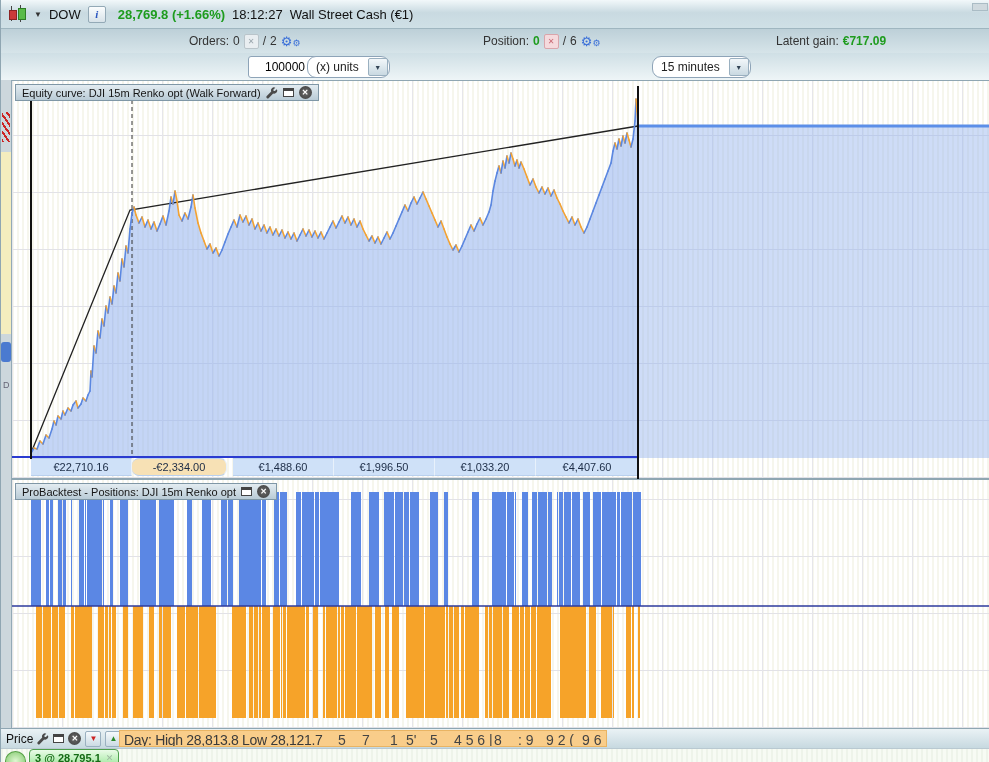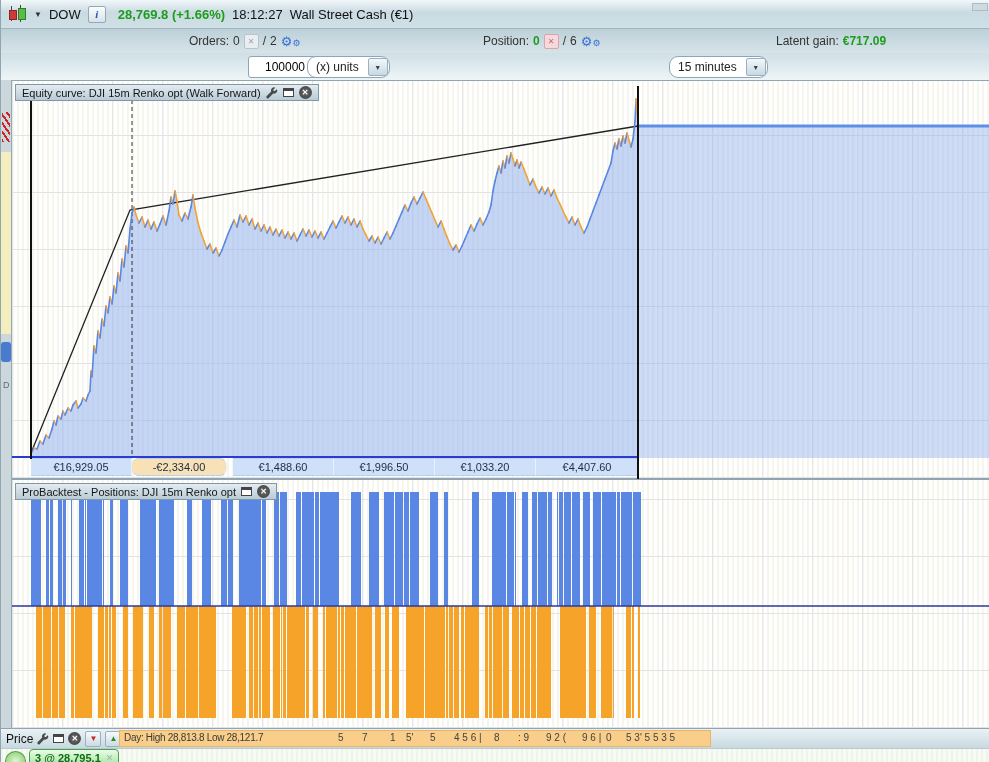--- a/index.html
+++ b/index.html
@@ -74,22 +74,22 @@
   .value-strip{position:absolute;left:0;top:377px;width:978px;height:19px;z-index:2;}
   .vcell{position:absolute;top:0;height:18px;display:flex;align-items:center;justify-content:center;
     font-size:11px;color:#1b2b45;border-right:1px solid #e8f1fb;border-top:1px solid #b9d0ee;
     border-bottom:1px solid #b9d0ee;box-sizing:border-box;}
   
   .price-bar{position:absolute;left:0;top:728px;width:989px;height:20px;
     background:linear-gradient(#eaf2f5,#c7d9e0);border-top:1px solid #8fa6b2;
     display:flex;align-items:center;gap:4px;padding-left:5px;box-sizing:border-box;font-size:12px;color:#111;}
   .arrbtn{width:14px;height:14px;border:1px solid #9ab0c0;border-radius:2px;
     background:linear-gradient(#f6fafc,#ccdbe3);display:flex;align-items:center;justify-content:center;font-size:8px;}
-  .day-bar{position:absolute;left:118px;top:1px;height:17px;width:592px;background:#f9cd8a;
-    border:1px solid #e9b463;box-sizing:border-box;overflow:hidden;font-size:10px;color:#3a3a3a;}
+  .day-bar{position:absolute;left:118px;top:1px;height:17px;width:488px;background:#f9cd8a;
+    border:1px solid #e9b463;box-sizing:border-box;overflow:hidden;font-size:14px;color:#3a3a3a;}
   .day-bar .main{position:absolute;left:4px;top:1px;white-space:nowrap;letter-spacing:-0.3px;}
   .day-bar .frag{position:absolute;top:1px;white-space:nowrap;color:#444;}
   .bottom-strip{position:absolute;left:0;top:748px;width:989px;height:14px;overflow:hidden;
     background:repeating-linear-gradient(90deg,#eef4ea 0 2px,#f7fbf4 2px 5px);border-top:1px solid #b9c9d1;}
   .mini-green{position:absolute;left:4px;top:2px;width:19px;height:18px;border-radius:50%;
     background:radial-gradient(#dff7d2,#7ec86a);border:1px solid #55a045;}
   .pos-badge{position:absolute;left:28px;top:0;height:16px;display:inline-flex;align-items:center;gap:5px;
     background:linear-gradient(#eafbe8,#9fe89c);border:1px solid #4d9f4d;border-radius:4px 4px 0 0;
     padding:0 5px;font-weight:bold;color:#156b15;font-size:11px;}
   .pos-badge .x{color:#9db8a0;font-weight:normal;font-size:9px;}
@@ -142,21 +142,21 @@
     <input value="100000" style="">
     <span class="arrows">
       <div>▲</div>
       <div>▼</div>
     </span>
   </span>
   <span class="dd" style="left:306px;">
     <span class="txt">(x) units</span>
     <span class="btn">▼</span>
   </span>
-  <span class="dd" style="left:668px;">
+  <span class="dd" style="left:651px;">
     <span class="txt">15 minutes</span>
     <span class="btn">▼</span>
   </span>
   <span class="corner-frag" style="top:-50px;"></span>
 </div>
 
 <div class="left-strip">
   <span class="frag-red"></span>
   <span class="frag-yellow"></span>
   <span class="frag-blue"></span>
@@ -408,21 +408,21 @@
         <line x1="619" y1="66" x2="621" y2="58" stroke="#5b87e0" stroke-width="1.6" stroke-linecap="round"></line>
         <line x1="621" y1="58" x2="623" y2="40" stroke="#5b87e0" stroke-width="1.6" stroke-linecap="round"></line>
         <line x1="623" y1="40" x2="624" y2="18" stroke="#5b87e0" stroke-width="1.6" stroke-linecap="round"></line>
         <line x1="624" y1="18" x2="625" y2="30" stroke="#f2a233" stroke-width="1.6" stroke-linecap="round"></line>
         <line x1="625" y1="30" x2="626" y2="42" stroke="#f2a233" stroke-width="1.6" stroke-linecap="round"></line>
       </g>
       <line x1="19" y1="5" x2="19" y2="378" stroke="#111111" stroke-width="2"></line>
       <line x1="626" y1="5" x2="626" y2="398" stroke="#111111" stroke-width="2"></line>
     </svg>
   <div class="value-strip" id="value-strip">
-      <span class="vcell" style="left: 19px; width: 101px; background: rgb(207, 225, 248);">€16,929.05</span>
+      <span class="vcell" style="left: 19px; width: 101px; background: rgb(207, 225, 248);">€22,710.16</span>
       <span class="vcell" style="left: 120px; width: 95px; background: rgb(247, 225, 181); border-radius: 7px;">-€2,334.00</span>
       <span class="vcell" style="left: 221px; width: 101px; background: rgb(207, 225, 248);">€1,488.60</span>
       <span class="vcell" style="left: 322px; width: 101px; background: rgb(207, 225, 248);">€1,996.50</span>
       <span class="vcell" style="left: 423px; width: 101px; background: rgb(207, 225, 248);">€1,033.20</span>
       <span class="vcell" style="left: 524px; width: 103px; background: rgb(207, 225, 248);">€4,407.60</span>
     </div>
 </div>
 
 <div class="positions-pane stripedbg">
   <div class="pane-tab">

